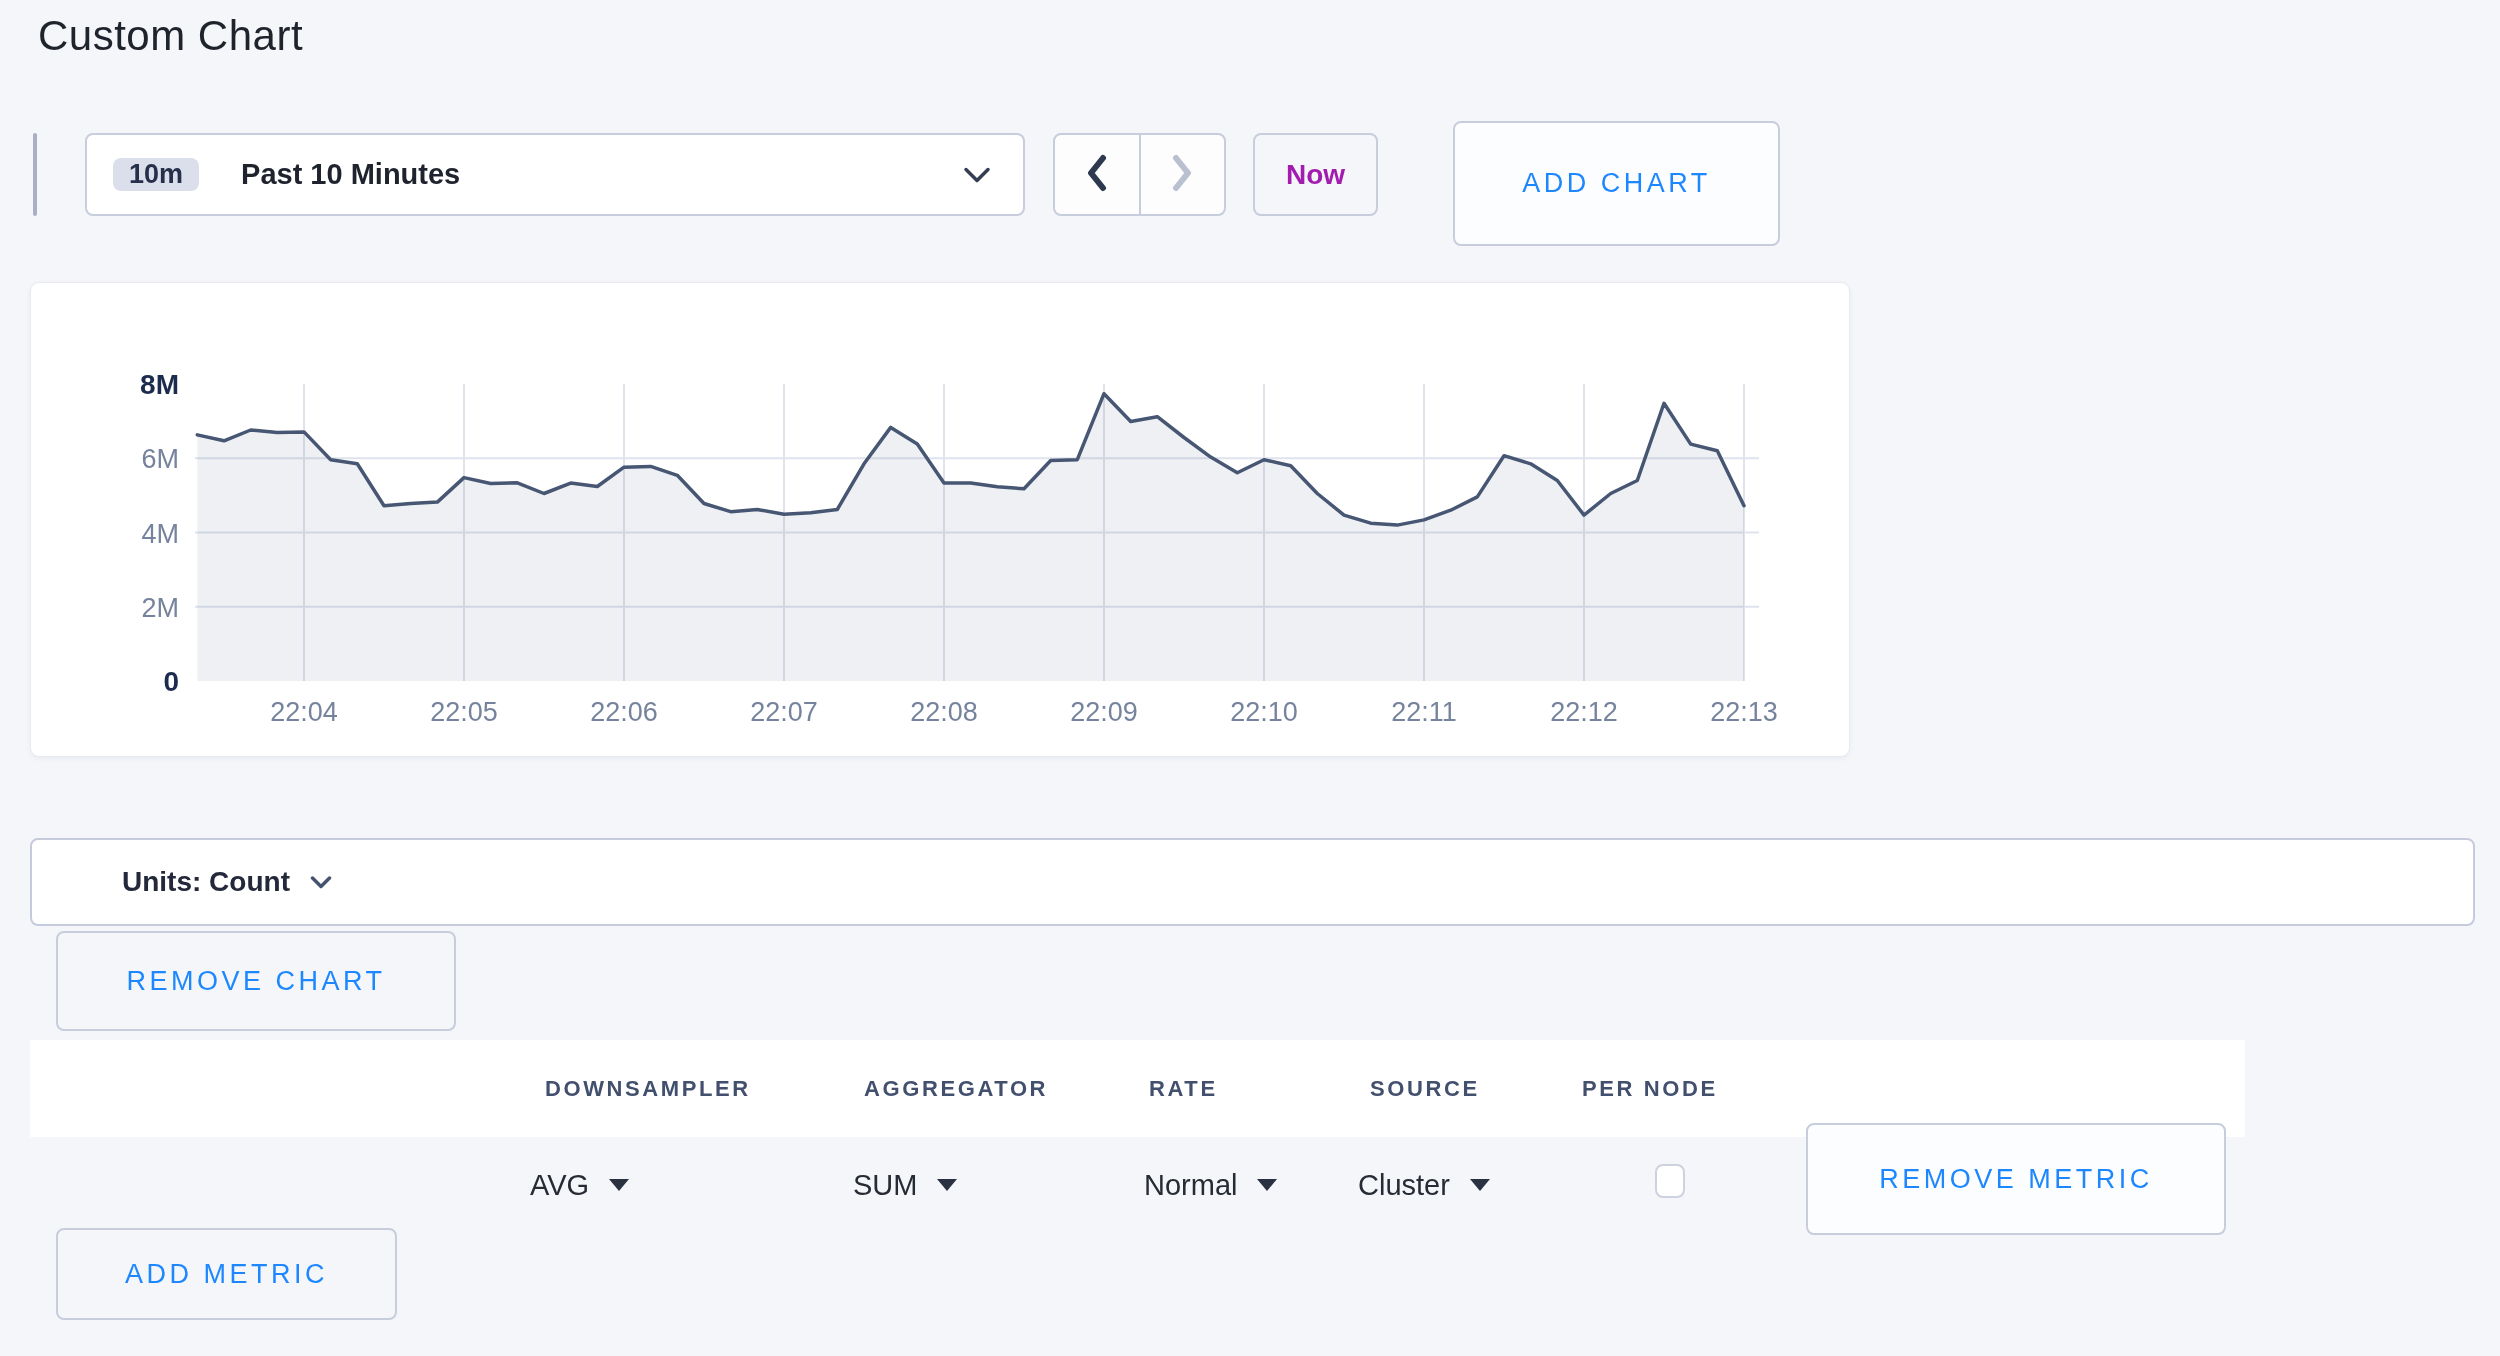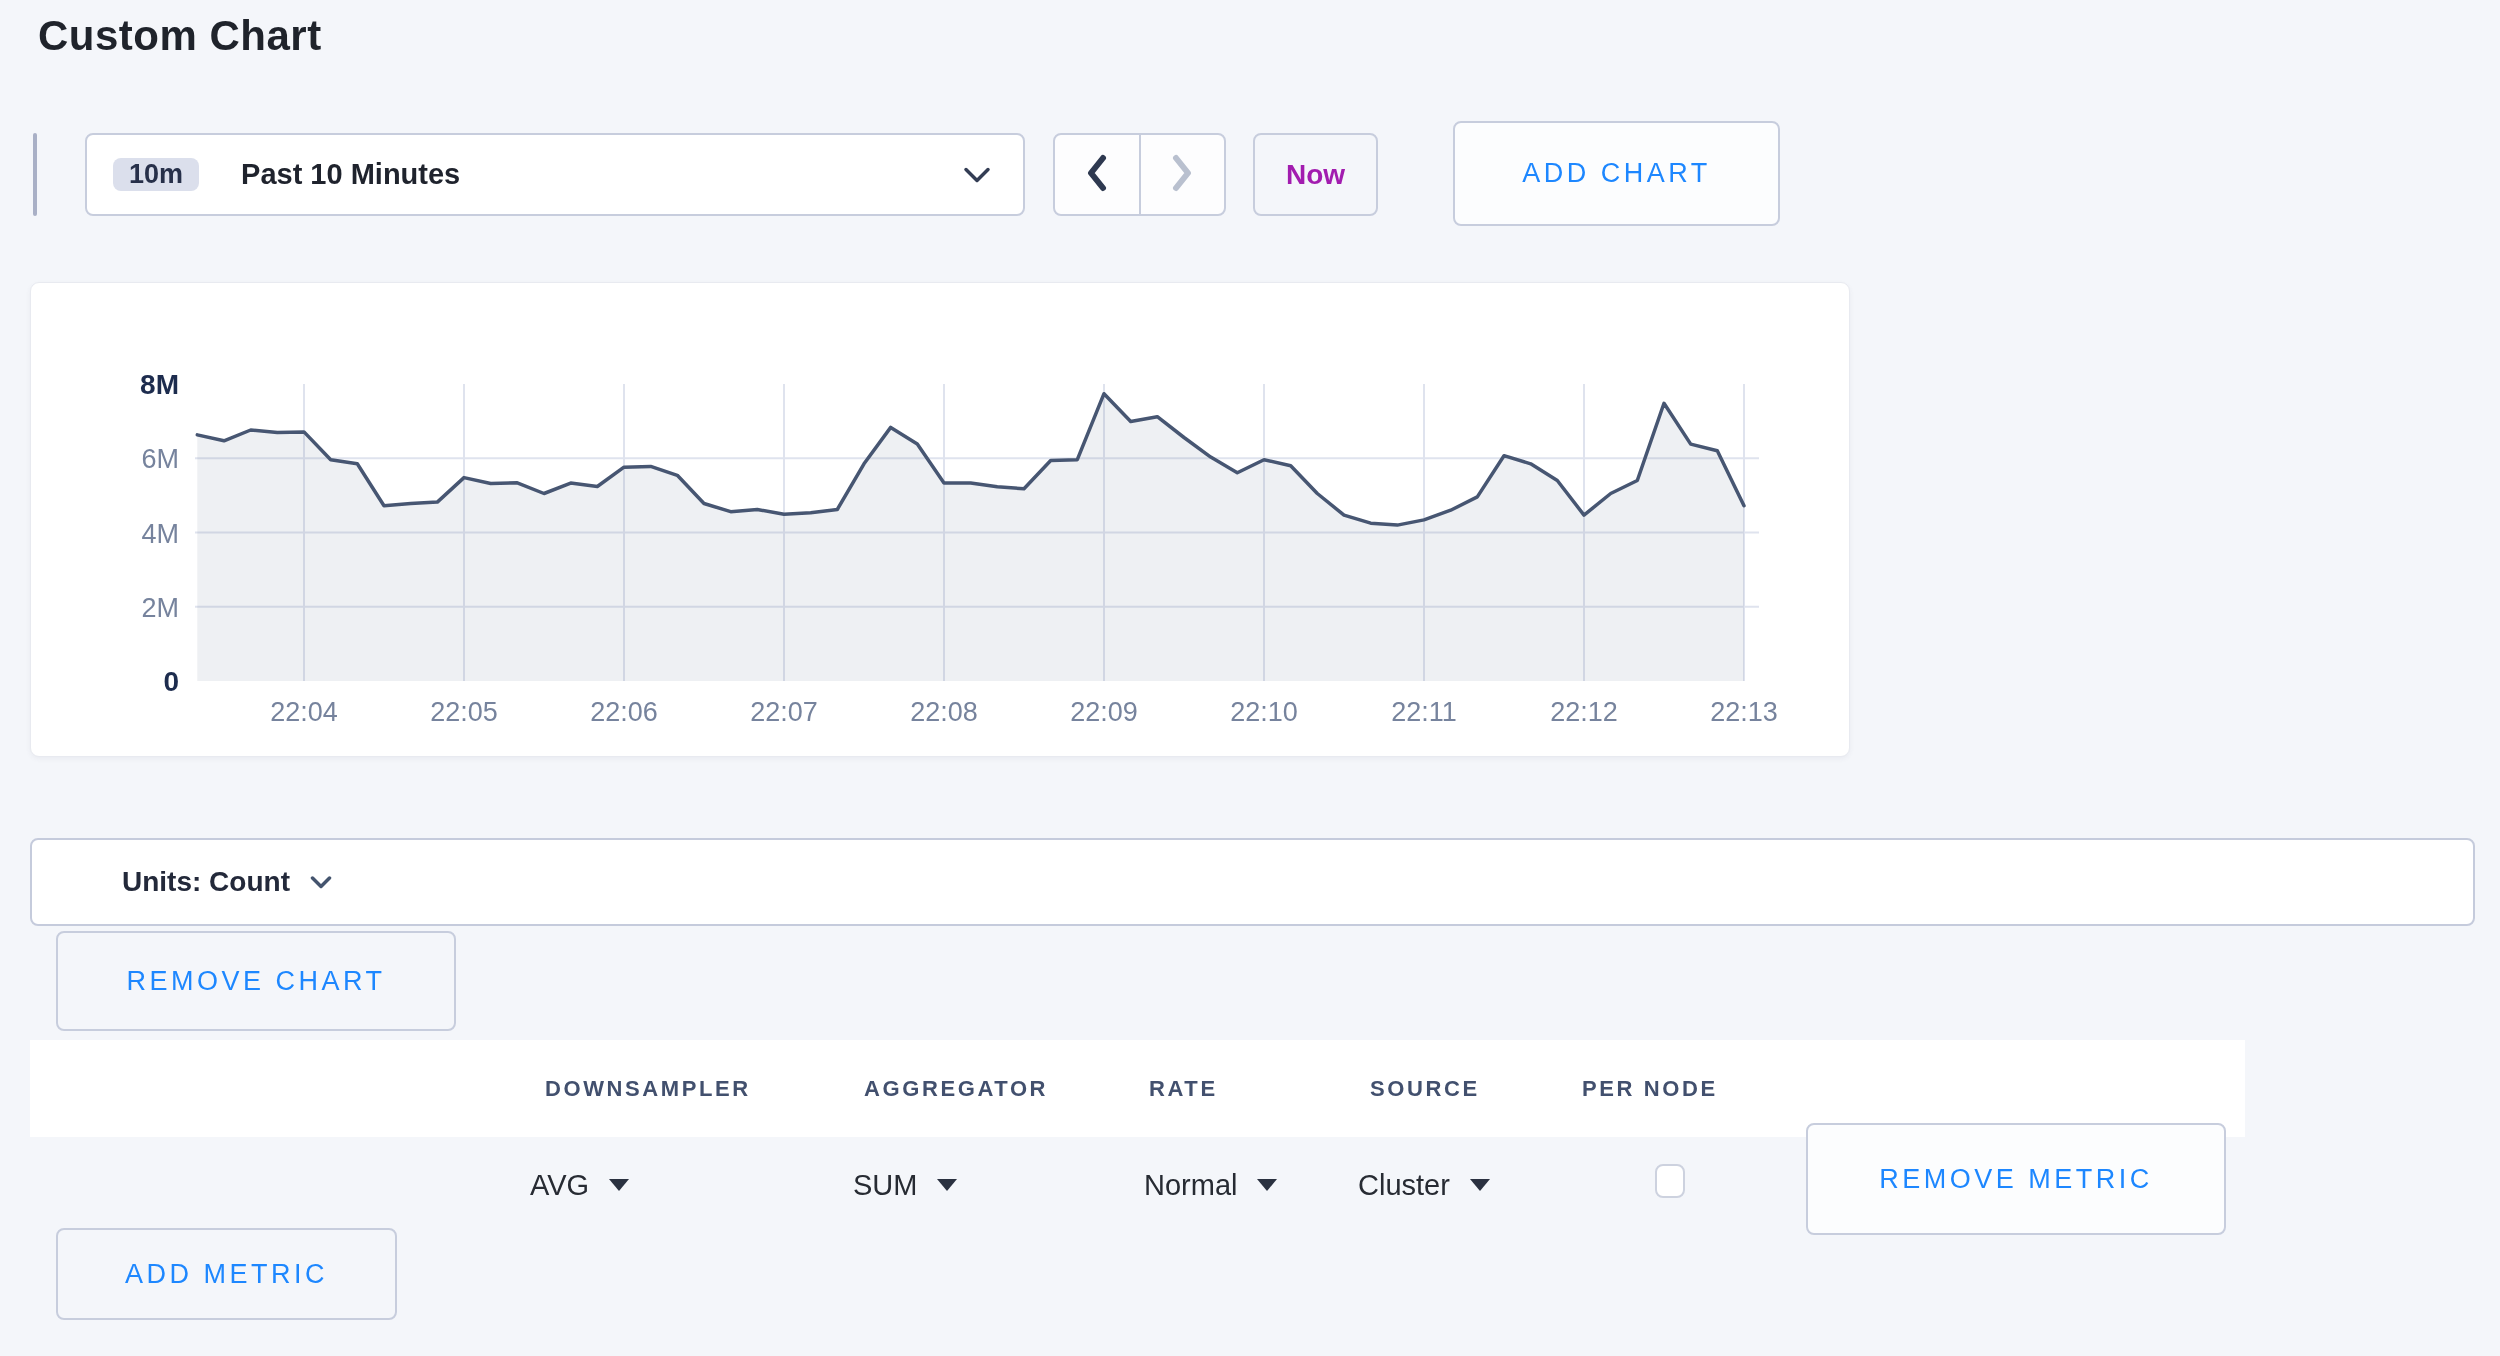--- a/index.html
+++ b/index.html
@@ -4,21 +4,21 @@
 <style>
   html,body{margin:0;padding:0;}
   body{
     width:2500px;height:1356px;position:relative;overflow:hidden;
     background:#f4f6fa;
     font-family:"Liberation Sans","DejaVu Sans",sans-serif;
     color:#21252e;
   }
   .abs{position:absolute;}
   
-  .page-title{left:38px;top:12px;font-size:42px;font-weight:700;color:#1f232b;letter-spacing:.5px;}
+  .page-title{left:38px;top:12px;font-size:42px;font-weight:400;color:#1f232b;letter-spacing:.5px;}
   
   .accent-bar{left:33px;top:133px;width:4px;height:83px;background:#a9b0c6;border-radius:2px;}
   .tw-dropdown{
     left:85px;top:133px;width:940px;height:83px;background:#ffffff;
     border:2px solid #c7cddd;border-radius:8px;box-sizing:border-box;
     display:flex;align-items:center;cursor:pointer;
   }
   .tw-badge{
     margin-left:26px;background:#dbdfec;border-radius:8px;padding:3px 16px;
     font-size:27px;font-weight:700;color:#27304a;line-height:1;
@@ -35,21 +35,21 @@
   .now-button{
     left:1253px;top:133px;width:125px;height:83px;border:2px solid #c7cddd;border-radius:8px;
     box-sizing:border-box;display:flex;align-items:center;justify-content:center;
     font-size:28px;font-weight:700;color:#a21caf;cursor:default;background:transparent;
   }
   .btn-blue{
     border:2px solid #c7cddd;border-radius:8px;box-sizing:border-box;
     display:flex;align-items:center;justify-content:center;
     font-size:27px;font-weight:500;letter-spacing:3.5px;color:#1d87ff;cursor:pointer;
   }
-  .add-chart{left:1453px;top:121px;width:327px;height:105px;background:#fcfdfe;}
+  .add-chart{left:1453px;top:121px;width:327px;height:125px;background:#fcfdfe;}
   
   .chart-card{
     left:30px;top:282px;width:1818px;height:473px;background:#ffffff;
     border:1px solid #e8eaf0;border-radius:9px;box-shadow:0 2px 5px rgba(60,70,100,.06);
   }
   .chart-card svg{position:absolute;left:0;top:0;}
   text.axis{fill:#76839d;font-size:27px;font-weight:400;}
   text.axis-strong{fill:#1d2c4e;font-size:28px;font-weight:700;}
   
   .units-bar{

